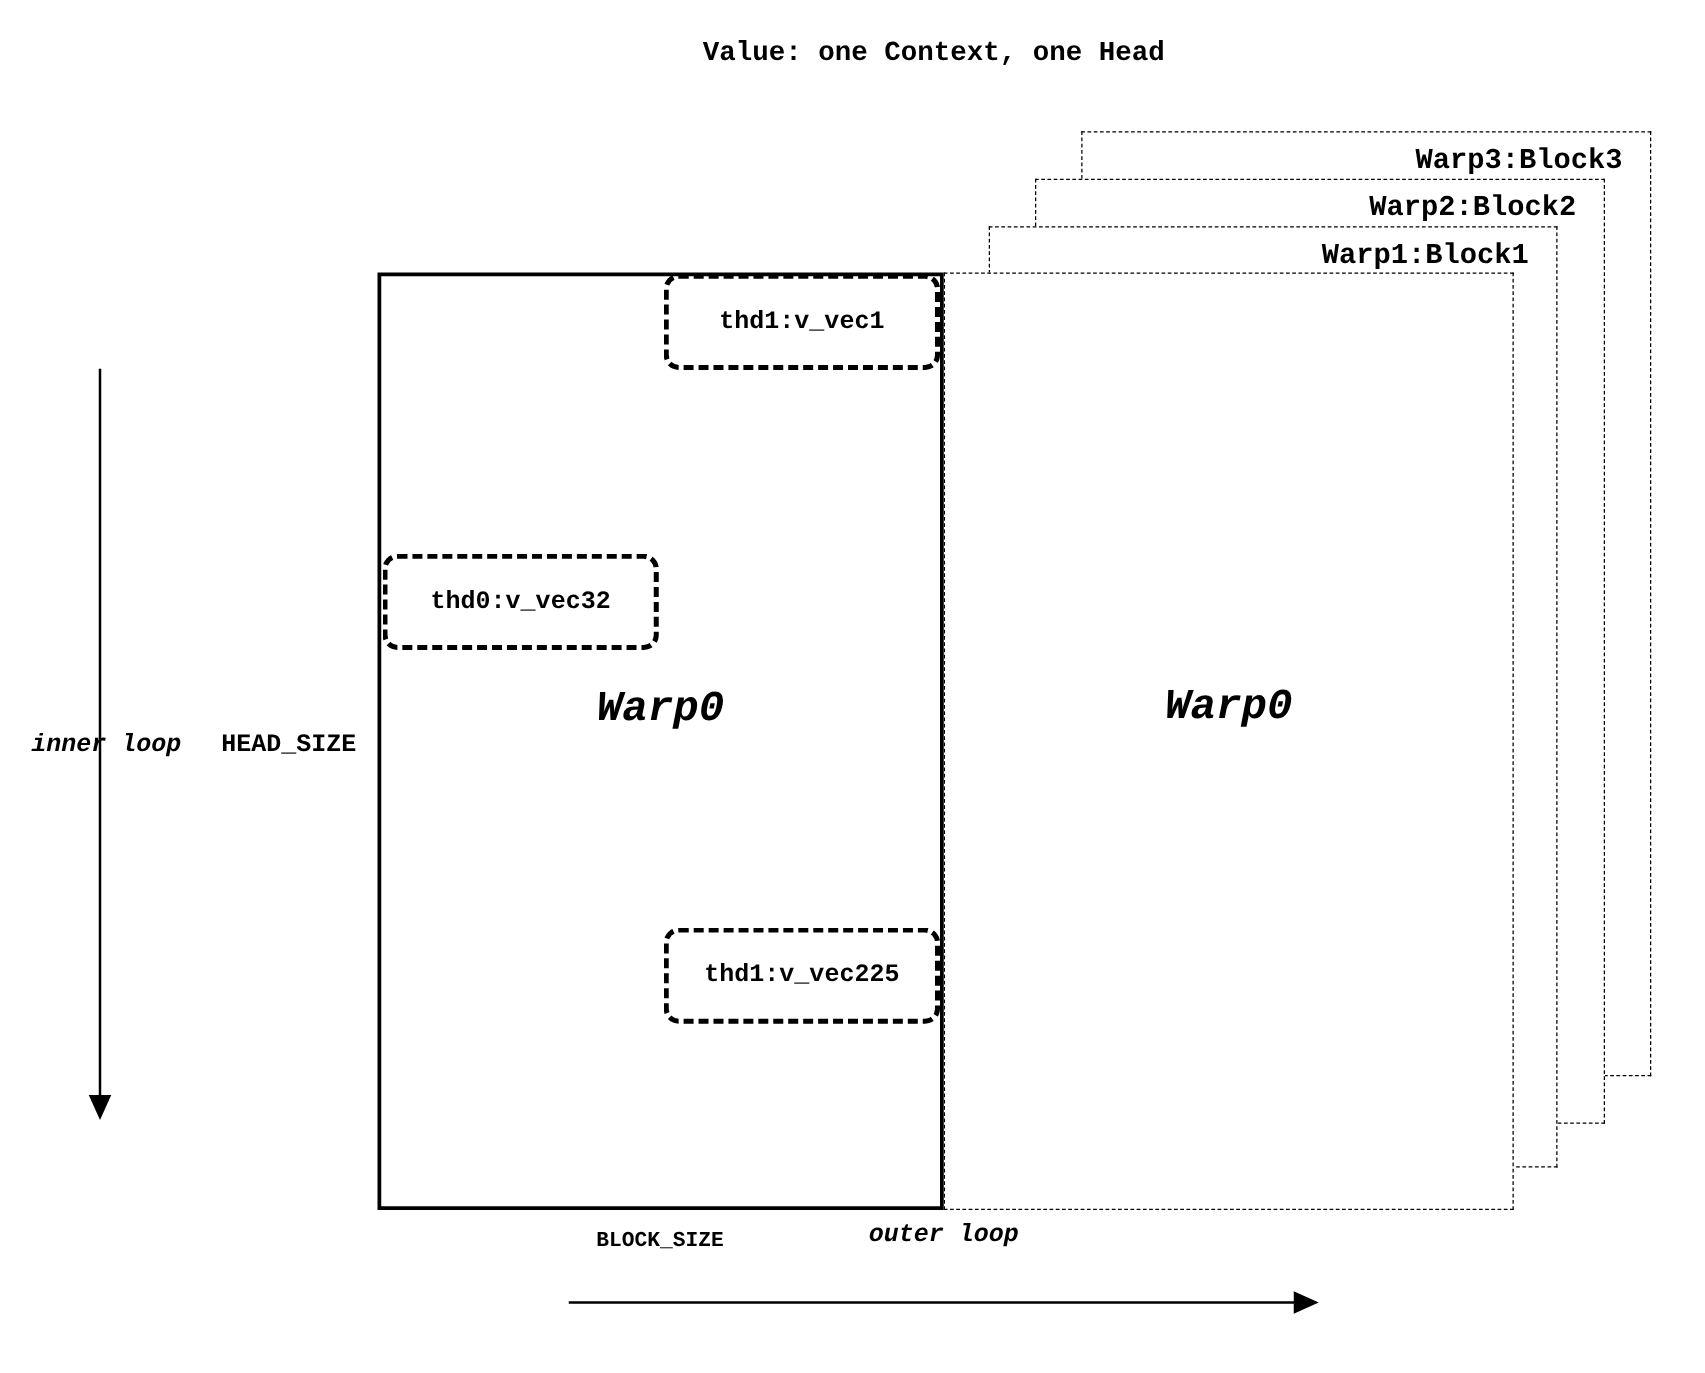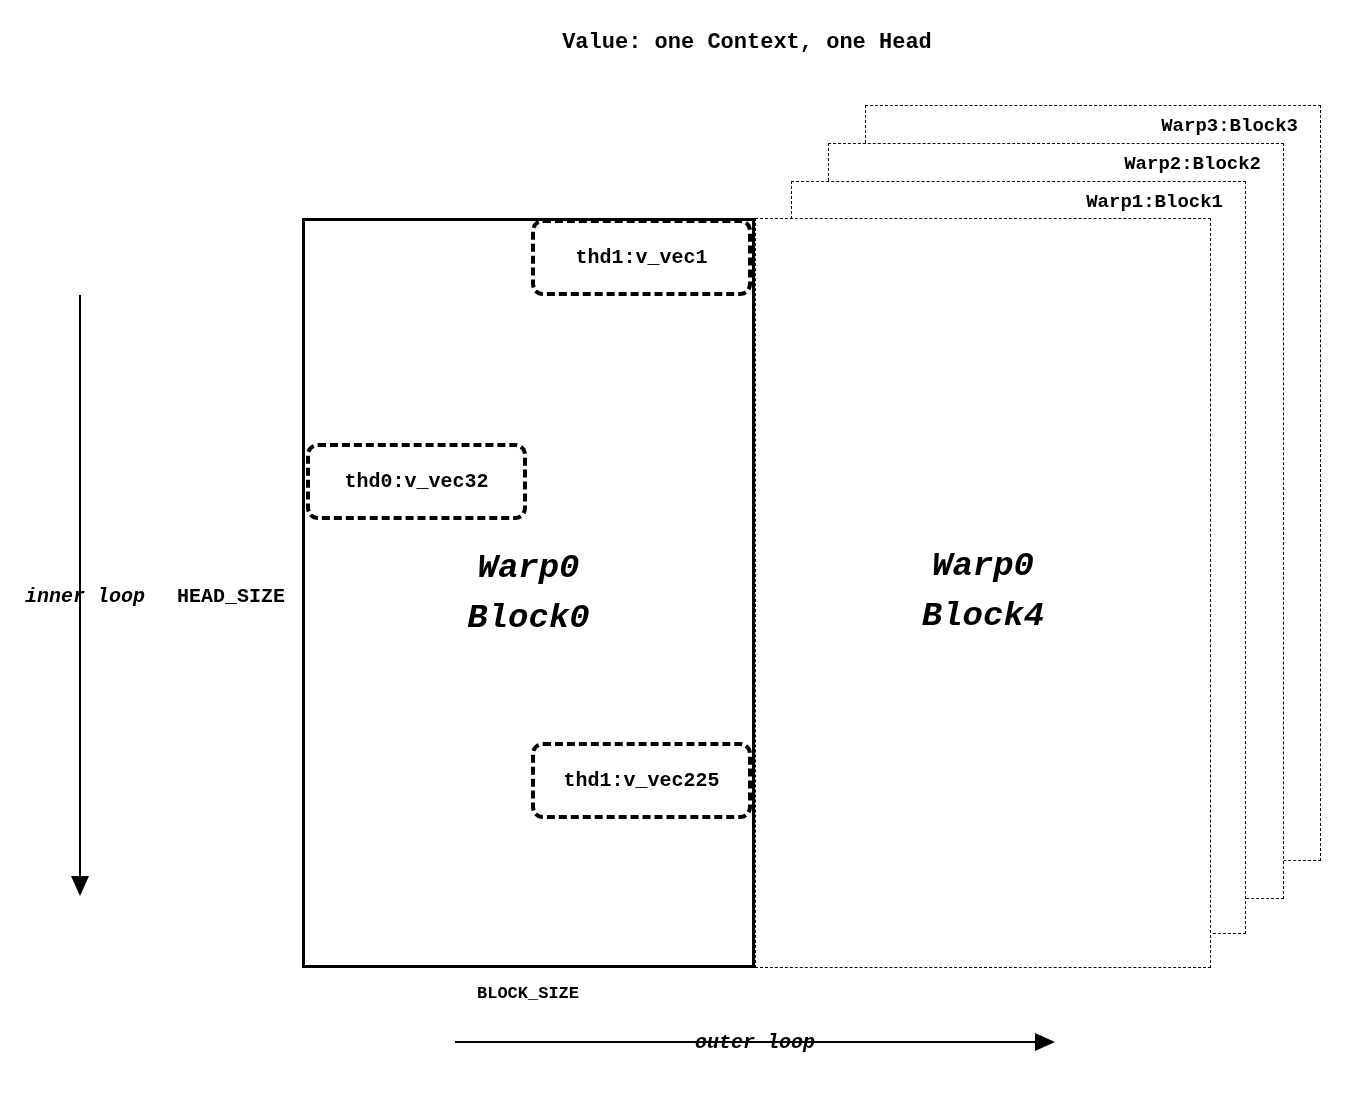--- a/index.html
+++ b/index.html
@@ -13,21 +13,21 @@
     position:absolute; top:30px; left:747px; transform:translateX(-50%);
     font-size:22px; font-weight:bold; white-space:nowrap;
   }
   .backbox { position:absolute; border:1.5px dashed #000; background:#fff; }
   .warp3  { left:865px; top:105px; width:456px; height:756px; z-index:1; }
   .warp2  { left:828px; top:143px; width:456px; height:756px; z-index:2; }
   .warp1  { left:791px; top:181px; width:455px; height:753px; z-index:3; }
   .block4 { left:755px; top:218px; width:456px; height:750px; z-index:4; }
   .backlabel {
     position:absolute; top:9px; right:22px;
-    font-size:19px; font-weight:bold; white-space:nowrap;
+    font-size:23px; font-weight:bold; white-space:nowrap;
   }
   .mainbox {
     position:absolute; left:302px; top:218px; width:453px; height:750px;
     border:3px solid #000; background:#fff; z-index:5;
   }
   .vecbox {
     position:absolute; width:221px; height:77px;
     border:4px dashed #000; border-radius:12px;
     display:flex; align-items:center; justify-content:center;
     font-size:20px; font-weight:bold; white-space:nowrap;
@@ -51,21 +51,21 @@
     border-top:9px solid transparent; border-bottom:9px solid transparent;
     border-left:20px solid #000;
   }
   .innerlabel {
     position:absolute; left:25px; top:585px; z-index:7;
     font-size:20px; font-weight:bold; white-space:nowrap;
   }
   .innerlabel .it { font-style:italic;text-align:center; }
   .innerlabel .hs { margin-left:20px; }
   .outerlabel {
-    position:absolute; left:755px; top:1031px; transform:translateX(-50%); z-index:7;
+    position:absolute; left:755px; top:977px; transform:translateX(-50%); z-index:7;
     font-size:20px; font-weight:bold; font-style:italic; white-space:nowrap;
   }
   .blocksize {
     position:absolute; left:528px; top:984px; transform:translateX(-50%);
     font-size:17px; font-weight:bold; white-space:nowrap;
   }
 </style>
 </head>
 <body>
 
@@ -79,37 +79,35 @@
   <div class="backbox warp2">
     <span class="backlabel">Warp2:Block2</span>
   </div>
   <div class="backbox warp1">
     <span class="backlabel">Warp1:Block1</span>
   </div>
 
   <div class="backbox block4">
     <div class="bigtext">
       <div>Warp0</div>
-      <div>Block4</div>
     </div>
   </div>
 
   <div class="mainbox">
     <div class="vecbox r1 cr">
       <span>thd1:v_vec1</span>
     </div>
     <div class="vecbox r2 cl">
       <span>thd0:v_vec32</span>
     </div>
     <div class="vecbox r3 cr">
       <span>thd1:v_vec225</span>
     </div>
     <div class="bigtext">
       <div>Warp0</div>
-      <div>Block0</div>
     </div>
   </div>
 
   <div class="vline"></div>
   <div class="vhead"></div>
   <div class="innerlabel">
     <span class="it">inner loop</span>
     <span class="hs">HEAD_SIZE</span>
   </div>
 

